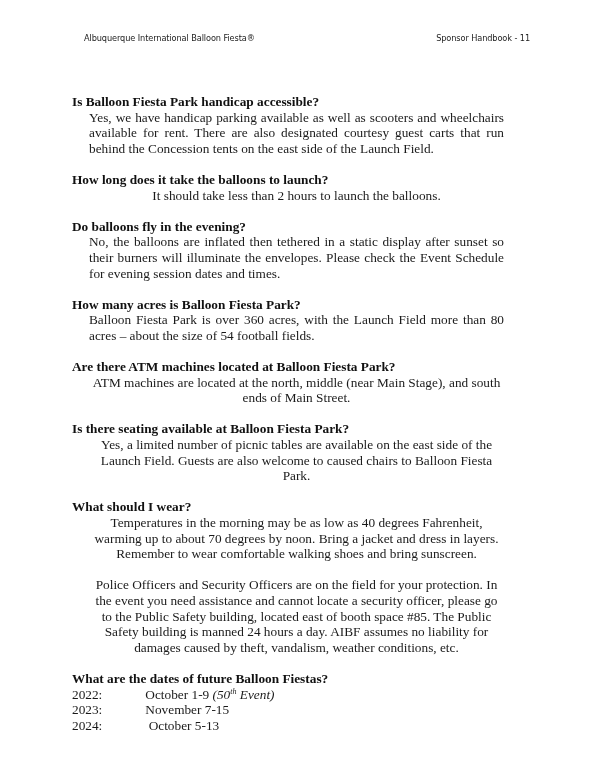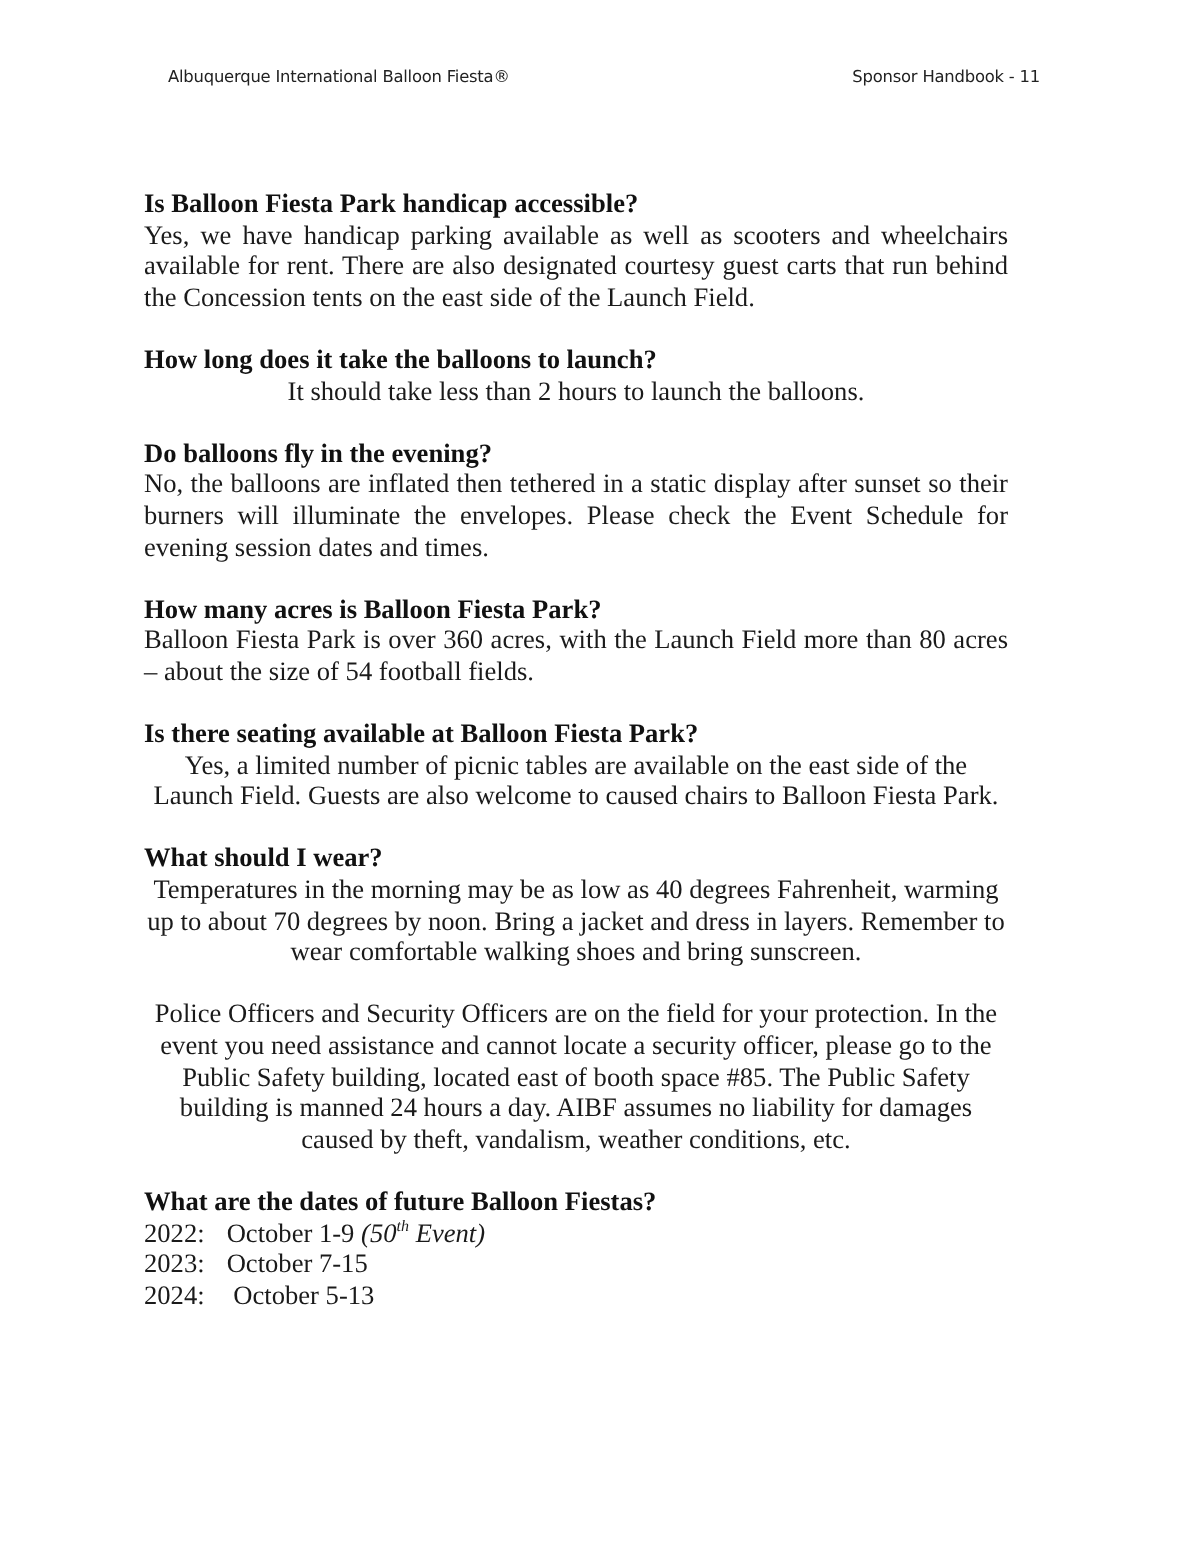--- a/index.html
+++ b/index.html
@@ -1,31 +1,31 @@
 <!DOCTYPE html>
 <html><head>
   <meta charset="utf-8">
   <style>
     html, body { margin: 0; padding: 0; background: #ffffff; }
     body { width: 600px; height: 776px; position: relative; overflow: hidden; }
     .header {
-      position: absolute; top: 33px; left: 84px; right: 80px;
+      position: absolute; top: 33px; left: 84px; right: 70px;
       display: flex; justify-content: space-between;
       font-family: "DejaVu Sans", sans-serif; font-size: 8.2px; color: #222;
       letter-spacing: -0.1px;
     }
     .content {
       position: absolute; top: 94px; left: 72px; width: 432px;
       font-family: Liberation Serif, serif; font-size: 13.3px; line-height: 15.6px; color: #1a1a1a;
     }
     .qa { margin-bottom: 15.6px; }
     .q { font-weight: bold; color: #111; }
-    .a { text-align: justify; }
+    .a { text-align: justify; margin-left: 17px; }
     .a.left { text-align: center; }
-    .date-row { display: flex; }
+    .date-row { display: flex; gap: 32px; }
     .year { width: 38px; }
     .italic { font-style: italic; }
     sup { font-size: 8px; line-height: 0; }
   </style>
 </head>
 <body>
 
 <div class="header">
   <span>Albuquerque International Balloon Fiesta®</span>
   <span>Sponsor Handbook - 11</span>
@@ -42,38 +42,42 @@
   </div>
   <div class="qa">
     <div class="q">Do balloons fly in the evening?</div>
     <div class="a">No, the balloons are inflated then tethered in a static display after sunset so their burners will illuminate the envelopes.  Please check the Event Schedule for evening session dates and times.</div>
   </div>
   <div class="qa">
     <div class="q">How many acres is Balloon Fiesta Park?</div>
     <div class="a">Balloon Fiesta Park is over 360 acres, with the Launch Field more than 80 acres – about the size of 54 football fields.</div>
   </div>
   <div class="qa">
+    <div class="q">Are there ATM machines located at Balloon Fiesta Park?</div>
+    <div class="a left">ATM machines are located at the north, middle (near Main Stage), and south ends of Main Street.</div>
+  </div>
+  <div class="qa">
     <div class="q">Is there seating available at Balloon Fiesta Park?</div>
     <div class="a left">Yes, a limited number of picnic tables are available on the east side of the Launch Field. Guests are also welcome to caused chairs to Balloon Fiesta Park.</div>
   </div>
   <div class="qa">
     <div class="q">What should I wear?</div>
     <div class="a left">Temperatures in the morning may be as low as 40 degrees Fahrenheit, warming up to about 70 degrees by noon. Bring a jacket and dress in layers. Remember to wear comfortable walking shoes and bring sunscreen.</div>
   </div>
   <div class="qa">
     <div class="a left">Police Officers and Security Officers are on the field for your protection.  In the event you need assistance and cannot locate a security officer, please go to the Public Safety building, located east of booth space #85.  The Public Safety building is manned 24 hours a day. AIBF assumes no liability for damages caused by theft, vandalism, weather conditions, etc.</div>
   </div>
   <div class="qa">
     <div class="q">What are the dates of future Balloon Fiestas?</div>
     <div class="date-row">
       <span class="year">2022:</span>
       <span>&nbsp;<span>October 1-9</span> <span class="italic"><span>(50</span><sup>th</sup><span> Event)</span></span></span>
     </div>
     <div class="date-row">
       <span class="year">2023:</span>
-      <span>&nbsp;<span>October 7-15</span></span>
+      <span>&nbsp;<span>November 7-15</span></span>
     </div>
     <div class="date-row">
       <span class="year">2024:</span>
       <span>&nbsp;&nbsp;<span>October 5-13</span></span>
     </div>
   </div>
 </div>
 
 </body></html>

